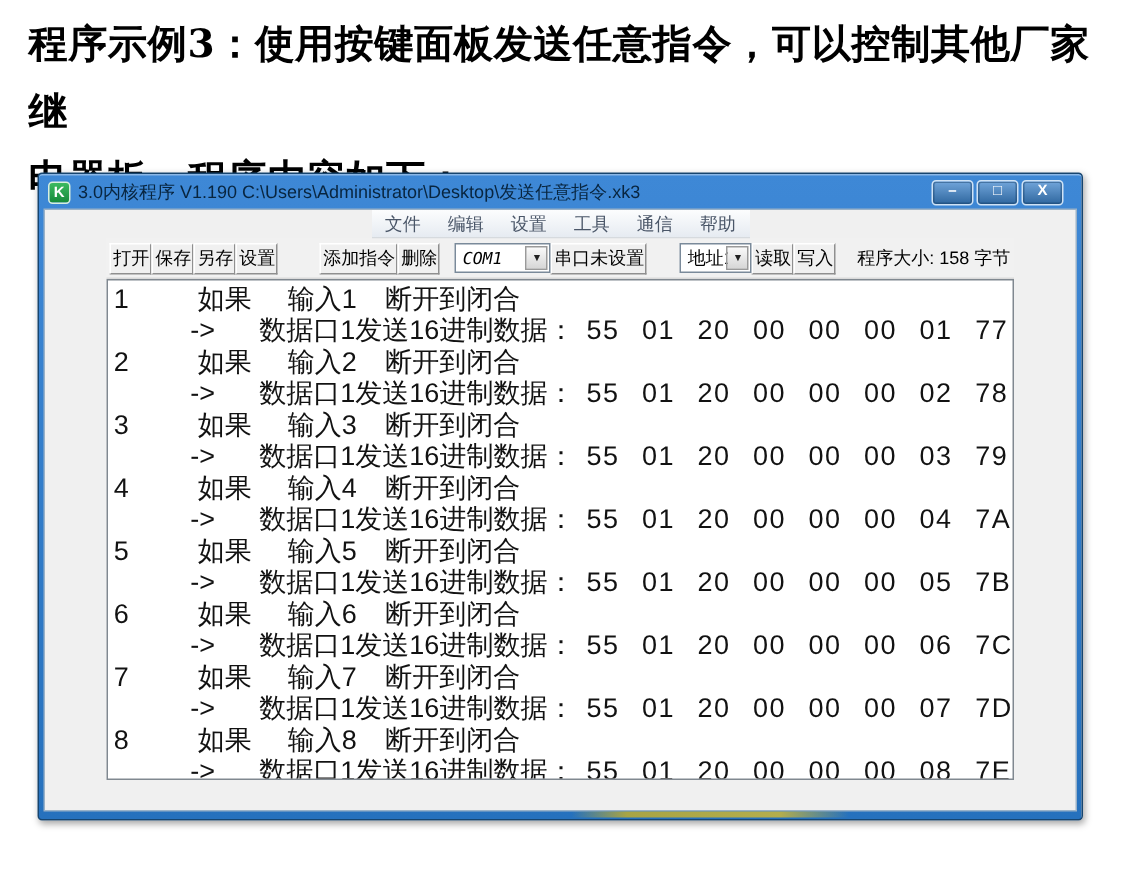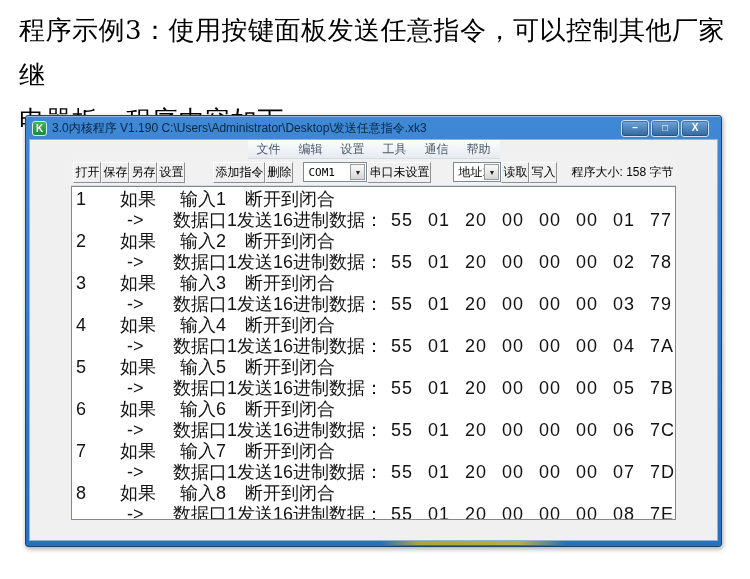--- a/index.html
+++ b/index.html
@@ -4,21 +4,21 @@
 <style>
   html,body{margin:0;padding:0;}
   body{
     width:750px;height:579px;background:#ffffff;position:relative;overflow:hidden;
     font-family:"Liberation Sans", sans-serif;
   }
   
   .heading{
     position:absolute;left:19px;top:8px;width:720px;
     font-family:"DejaVu Serif","Liberation Serif",serif;
-    font-size:26px;font-weight:400;color:#000;line-height:45px;letter-spacing:.5px;
+    font-size:26px;font-weight:700;color:#000;line-height:45px;letter-spacing:.5px;
   }
   
   .window{
     position:absolute;left:25px;top:115px;width:697px;height:432px;box-sizing:border-box;
     background:linear-gradient(#3e88d6,#2671bd);
     border:1px solid #17456f;border-radius:3px;
     padding:0 4px 6px 4px;display:flex;flex-direction:column;
     box-shadow:inset 0 1px 0 rgba(255,255,255,.4), 1px 2px 5px rgba(0,0,0,.35);
   }
   .window::after{ 
@@ -53,42 +53,42 @@
   .menu-item{padding:0 9px;}
   .toolbar{
     height:26px;flex:0 0 auto;display:flex;align-items:center;
     background:#f1f1f1;border-bottom:1px solid #dadada;padding:0 2px;font-size:12px;color:#000;
   }
   .tb-btn{
     height:21px;min-width:25px;padding:0 1px;box-sizing:border-box;
     background:#f0f0f0;border:1px solid;border-color:#ffffff #8f8f8f #8f8f8f #ffffff;
     display:flex;align-items:center;justify-content:center;white-space:nowrap;
   }
-  .gap12{margin-left:28px;} .gap10{margin-left:10px;} .gap22{margin-left:22px;}
+  .gap12{margin-left:28px;} .gap10{margin-left:10px;font-style:italic;} .gap22{margin-left:22px;}
   .combo{
     width:64px;height:20px;box-sizing:border-box;background:#fff;
     border:1px solid #7a8a9a;position:relative;display:flex;align-items:center;
     padding-left:4px;font-size:12px;
   }
   .combo.addr{width:48px;}
   .combo .mono{font-family:"DejaVu Sans Mono",monospace;font-size:11px;}
   .combo-arrow{
     position:absolute;right:1px;top:1px;bottom:1px;width:15px;
     background:linear-gradient(#fafafa,#d6d6d6);border:1px solid #9a9a9a;box-sizing:border-box;
     display:flex;align-items:center;justify-content:center;font-size:7px;color:#222;
   }
   .size-label{margin-left:14px;white-space:nowrap;}
   
   .content{
     flex:1;min-height:0;background:#fff;border:1px solid #808890;margin:0;
     overflow:hidden;font-size:18px;color:#121212;padding-top:2px;
   }
   .cond{display:flex;height:21px;line-height:21px;white-space:nowrap;}
   .c-idx{width:44px;padding-left:4px;flex:0 0 auto;}
-  .c-kw{width:60px;flex:0 0 auto;}
+  .c-kw{width:60px;flex:0 0 auto;margin-left:12px;}
   .c-inp{width:65px;flex:0 0 auto;}
   .act{display:flex;height:21px;line-height:21px;padding-left:55px;white-space:nowrap;}
   .a-arrow{width:46px;flex:0 0 auto;}
   .a-hex{margin-left:8px;letter-spacing:1px;word-spacing:9px;}
   
   .statusbar{
     flex:0 0 auto;height:16px;margin-top:3px;background:#f0f0f0;
     border-top:1px solid #c6c6c6;box-shadow:inset 0 1px 0 #fbfbfb;
   }
 </style>

